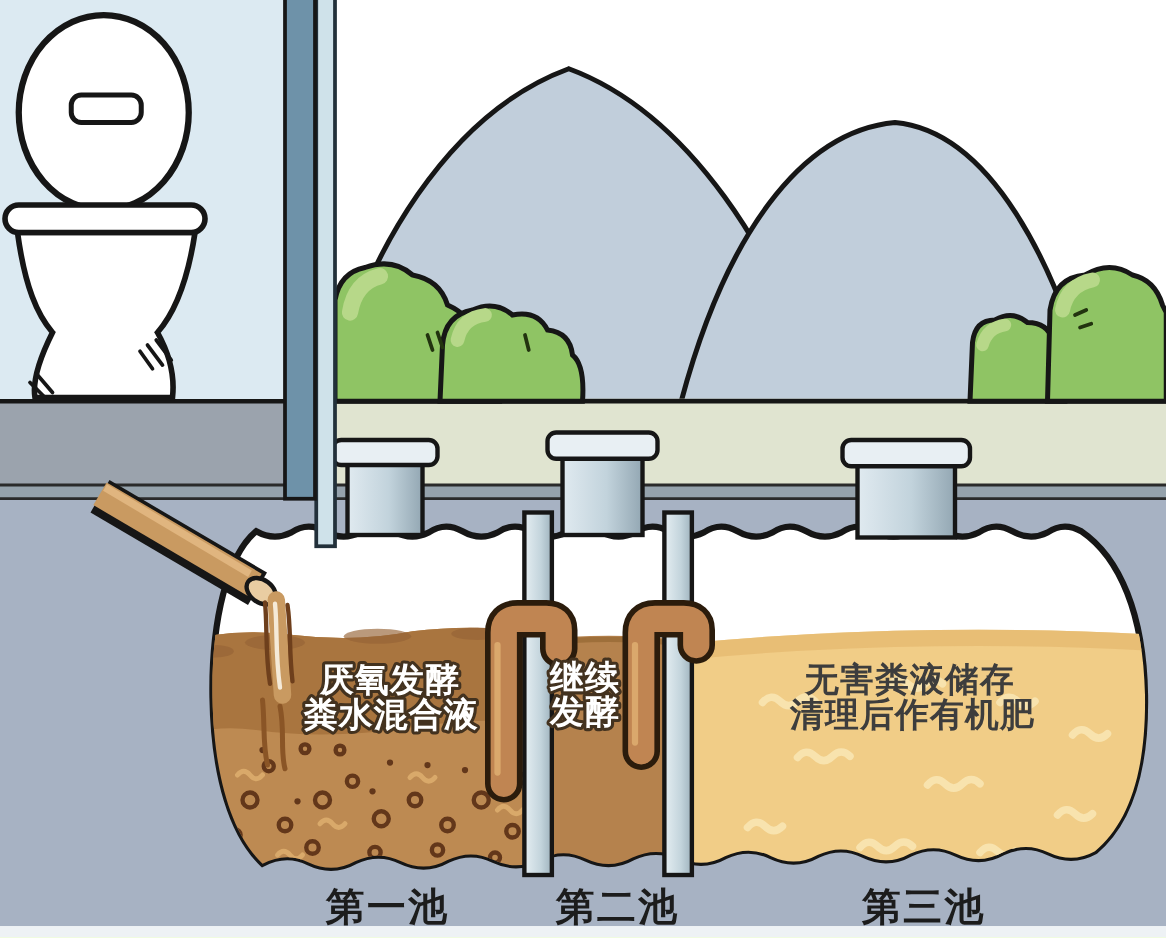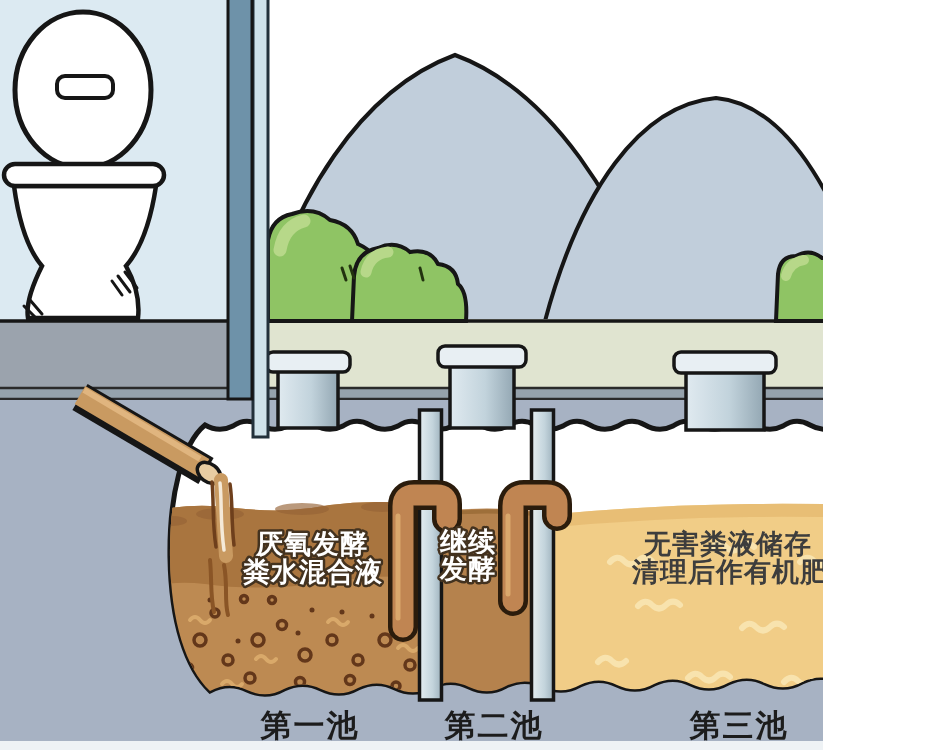--- a/index.html
+++ b/index.html
@@ -1,16 +1,16 @@
 <!DOCTYPE html>
 <html><head>
 <meta charset="utf-8">
 <style>
   html,body{margin:0;padding:0;background:#fff;}
-  #stage{position:relative;width:823px;height:750px;overflow:hidden;background:#bef264;
+  #stage{position:relative;width:933px;height:750px;overflow:hidden;background:#bef264;
          font-family:"Liberation Sans","DejaVu Sans",sans-serif;}
   svg{display:block}
   text{font-family:"Liberation Sans","DejaVu Sans",sans-serif;font-weight:bold;}
   .cap-light{fill:#ffffff;stroke:#43321f;stroke-width:5px;paint-order:stroke;stroke-linejoin:round;
              font-size:27px;letter-spacing:1px;text-anchor:middle;}
   .cap-dark{fill:#3d3d3d;font-size:27px;letter-spacing:1px;text-anchor:middle;}
   .pool-label{fill:#1c1c1c;font-size:31px;letter-spacing:2px;text-anchor:middle;}
 </style>
 </head>
 <body>

